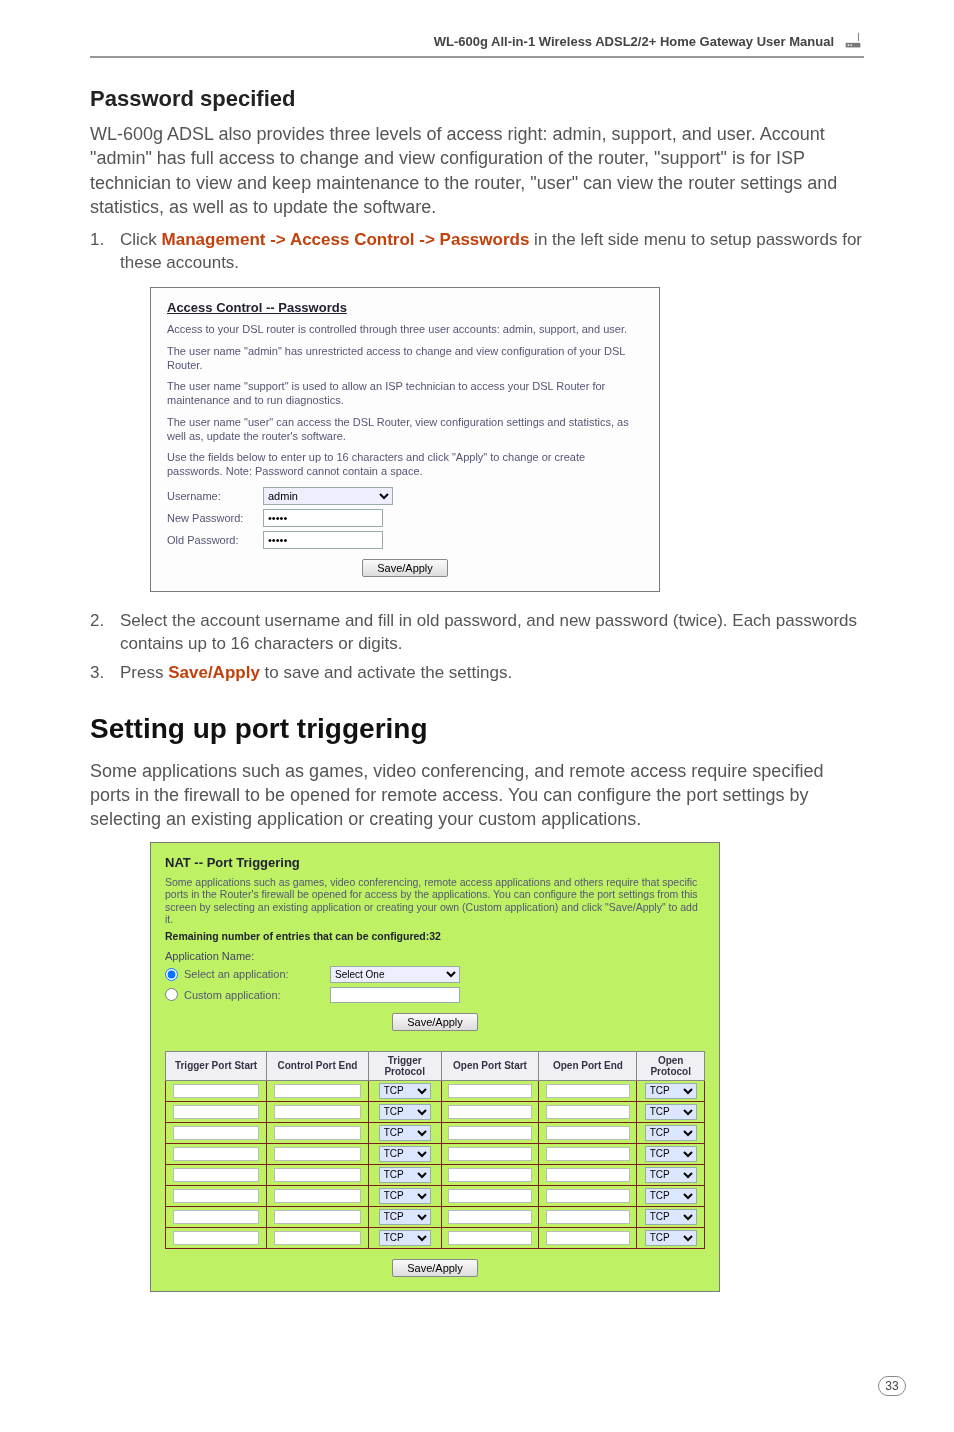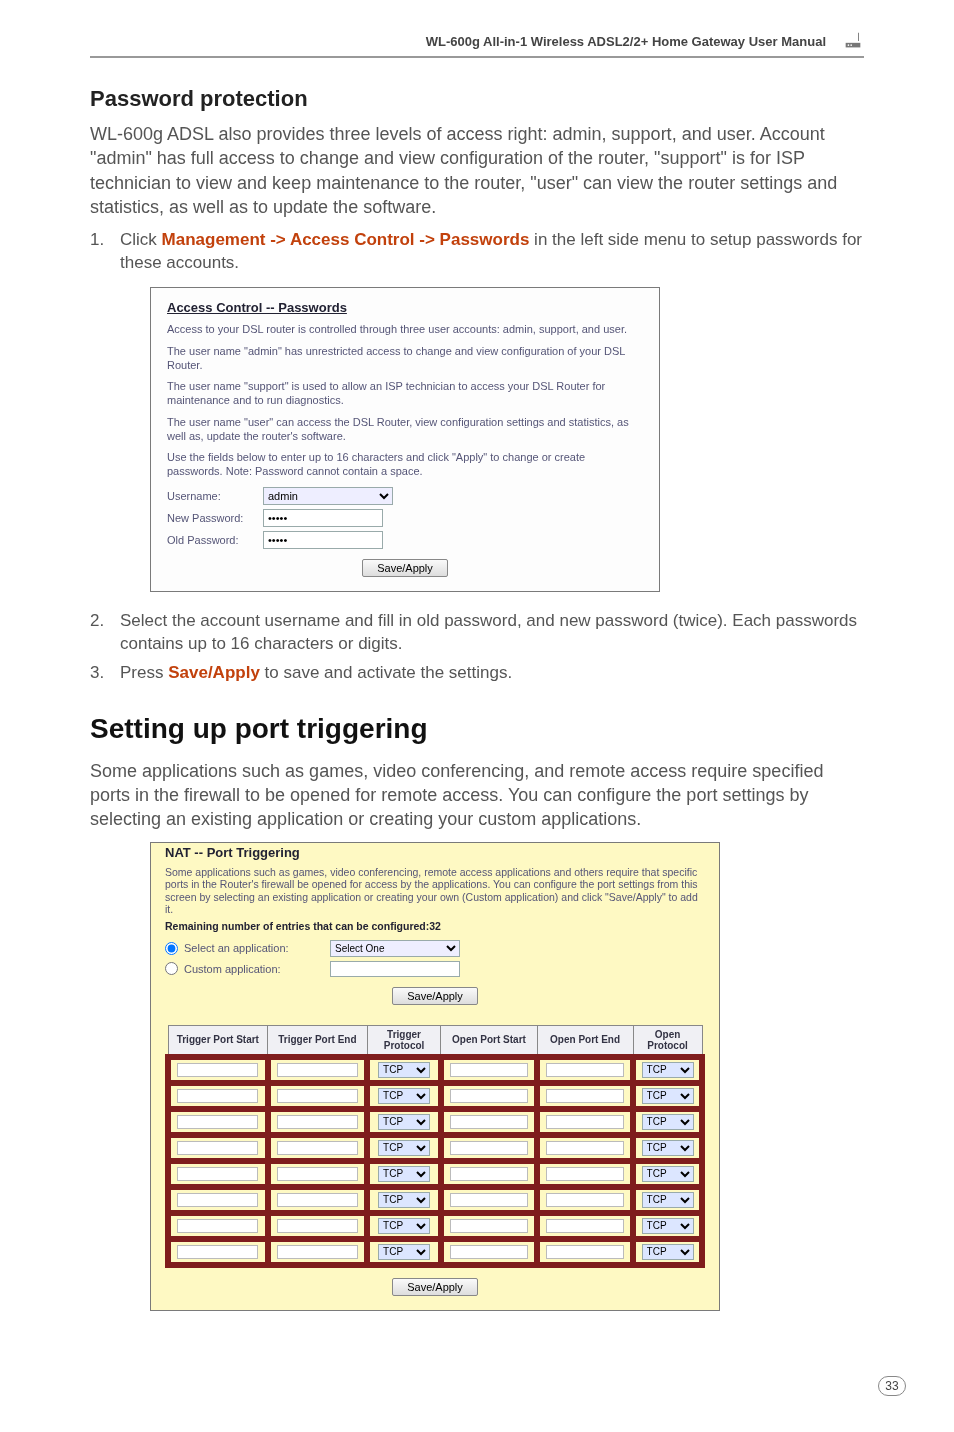--- a/index.html
+++ b/index.html
@@ -1,70 +1,70 @@
 <!DOCTYPE html>
 <html><head>
 <meta charset="utf-8">
 <style>
   * { box-sizing: border-box; margin: 0; padding: 0; }
   html, body { width: 954px; height: 1432px; font-family: Arial, Helvetica, sans-serif; background: #fff; color: #333; }
   .page { width: 954px; height: 1432px; position: relative; padding: 30px 90px 0 90px; }
   .top-header { display: flex; justify-content: flex-end; align-items: center; border-bottom: 2px solid #999; padding-bottom: 4px; margin-bottom: 28px; }
-  .top-header .title { font-size: 13px; font-weight: bold; color: #444; margin-right: 16px; }
+  .top-header .title { font-size: 13px; font-weight: bold; color: #444; margin-right: 8px; }
   .top-header .device-icon { width: 22px; height: 22px; }
   .device-icon svg { width: 100%; height: 100%; }
   h2.section-title { font-size: 22px; font-weight: bold; color: #222; margin-bottom: 10px; }
   h1.big-title { font-size: 28px; font-weight: bold; color: #111; margin: 28px 0 14px 0; }
   p.body { font-size: 18px; line-height: 1.35; color: #555; margin-bottom: 10px; }
   .numlist { margin: 6px 0 12px 0; }
   .numlist .item { display: flex; font-size: 17px; line-height: 1.35; color: #555; margin-bottom: 6px; }
   .numlist .item .num { width: 30px; flex: 0 0 30px; }
   .numlist .item .txt { flex: 1; }
   .numlist .item .txt b { color: #c2410c; }
   .screenshot-box { border: 1px solid #7a7a7a; background: #fdfdfd; margin: 10px 0 18px 60px; padding: 12px 16px 14px 16px; font-size: 12px; color: #446; }
   .screenshot-box.wide1 { width: 510px; }
   .ss-heading { font-weight: bold; color: #223; font-size: 13px; margin-bottom: 8px; text-decoration: underline; }
   .ss-para { font-size: 11px; color: #557; line-height: 1.25; margin-bottom: 8px; }
   .ss-row { display: flex; align-items: center; margin-bottom: 4px; font-size: 11px; color: #557; }
   .ss-row .lbl { width: 96px; }
   .ss-row input[type=password], .ss-row input[type=text] { border: 1px solid #9aa; height: 18px; width: 120px; font-size: 11px; padding: 0 4px; }
   .ss-row select { border: 1px solid #9aa; height: 18px; width: 130px; font-size: 11px; background: #eef; }
   .ss-btn { display: block; margin: 10px auto 0 auto; border: 1px solid #888; background: linear-gradient(#fafafa,#ddd); font-size: 11px; padding: 2px 14px; border-radius: 2px; }
-  .screenshot-box2 { border: 1px solid #7a7a7a; background: #fef9c3; margin: 10px 0 18px 60px; width: 570px; padding: 2px 14px 14px 14px; font-size: 11px; color: #446; }
+  .screenshot-box2 { border: 1px solid #7a7a7a; background: #bef264; margin: 10px 0 18px 60px; width: 570px; padding: 12px 14px 14px 14px; font-size: 11px; color: #446; }
   .ss2-title { font-weight: bold; color: #223; font-size: 13px; margin-bottom: 6px; }
   .ss2-blurb { font-size: 10.5px; color: #557; line-height: 1.2; margin-bottom: 4px; }
   .ss2-remain { font-size: 10.5px; font-weight: bold; color: #223; margin-bottom: 8px; }
   .ss2-appname { font-size: 11px; color: #446; margin-bottom: 4px; }
   .ss2-radio-row { display: flex; align-items: center; gap: 6px; font-size: 11px; color: #557; margin-bottom: 4px; }
   .ss2-radio-row input[type=text] { border: 1px solid #9aa; height: 16px; width: 130px; font-size: 10px; }
   .ss2-radio-row select { border: 1px solid #9aa; height: 17px; width: 130px; font-size: 10px; background: #eef; }
   table.port-table { border-collapse: collapse; width: 100%; margin-top: 20px; }
   table.port-table th { border: 1px solid #888; background: #f0f0f4; font-size: 10px; color: #334; padding: 3px 2px; text-align: center; }
-  table.port-table td { border: 6px solid #7f1d1d; padding: 2px; text-align: center; height: 20px; }
+  table.port-table td { border: 1px solid #7f1d1d; padding: 2px; text-align: center; height: 20px; }
   table.port-table td select { width: 52px; height: 16px; font-size: 10px; border: 1px solid #9aa; background: #dce6ff; }
   table.port-table td input { width: 90%; height: 14px; border: 1px solid #bbb; font-size: 10px; }
   .page-number-badge { position: absolute; right: 48px; bottom: 36px; width: 28px; height: 20px; border: 1px solid #888; border-radius: 10px; font-size: 12px; color: #444; display: flex; align-items: center; justify-content: center; background: #fff; }
 </style>
 </head>
 <body>
 
 <div class="page">
   <div class="top-header">
     <span class="title">WL-600g All-in-1 Wireless ADSL2/2+ Home Gateway User Manual</span>
     <span class="device-icon">
       <svg viewBox="0 0 24 24">
           <path fill="#777" d="M4 14h16v5H4z"></path>
           <path stroke="#777" stroke-width="1" fill="none" d="M18 12V3"></path>
           <circle cx="7" cy="16.5" r="0.9" fill="#fff"></circle>
           <circle cx="10" cy="16.5" r="0.9" fill="#fff"></circle>
         </svg>
     </span>
   </div>
 
-  <h2 class="section-title">Password protection</h2>
+  <h2 class="section-title">Password specified</h2>
   <p class="body">WL-600g ADSL also provides three levels of access right: admin, support, and user. Account "admin" has full access to change and view configuration of the router, "support" is for ISP technician to view and keep maintenance to the router, "user" can view the router settings and statistics, as well as to update the software.</p>
 
   <div class="numlist">
     <div class="item">
       <span class="num">1.</span>
       <span class="txt">
         <span>Click </span><b>Management -&gt; Access Control -&gt; Passwords</b><span> in the left side menu to setup passwords for these accounts.</span>
       </span>
     </div>
   </div>
@@ -108,38 +108,39 @@
   </div>
 
   <h1 class="big-title">Setting up port triggering</h1>
   <p class="body">Some applications such as games, video conferencing, and remote access require specified ports in the firewall to be opened for remote access. You can configure the port settings by selecting an existing application or creating your custom applications.</p>
 
   <div class="screenshot-box2">
     <div class="ss2-title">NAT -- Port Triggering</div>
     <div class="ss2-blurb">Some applications such as games, video conferencing, remote access applications and others require that specific ports in the Router's firewall be opened for access by the applications. You can configure the port settings from this screen by selecting an existing application or creating your own (Custom application) and click "Save/Apply" to add it.</div>
     <div class="ss2-remain">Remaining number of entries that can be configured:32</div>
 
+    <div class="ss2-appname">Application Name:</div>
     <div class="ss2-radio-row">
       <input type="radio" checked="" style="">
       <span style="width:140px">Select an application:</span>
       <select><option>Select One</option></select>
     </div>
     <div class="ss2-radio-row">
       <input type="radio" style="">
       <span style="width:140px">Custom application:</span>
       <input type="text" style="">
     </div>
 
     <button class="ss-btn" style="margin:10px auto 8px auto">Save/Apply</button>
 
     <table class="port-table">
       <thead>
         <tr id="pt-head">
             <th>Trigger Port Start</th>
-            <th>Trigger Port End</th>
+            <th>Control Port End</th>
             <th>Trigger Protocol</th>
             <th>Open Port Start</th>
             <th>Open Port End</th>
             <th>Open Protocol</th>
           </tr>
       </thead>
       <tbody id="pt-body">
           <tr>
             <td><input type="text" style=""></td>
             <td><input type="text" style=""></td>

